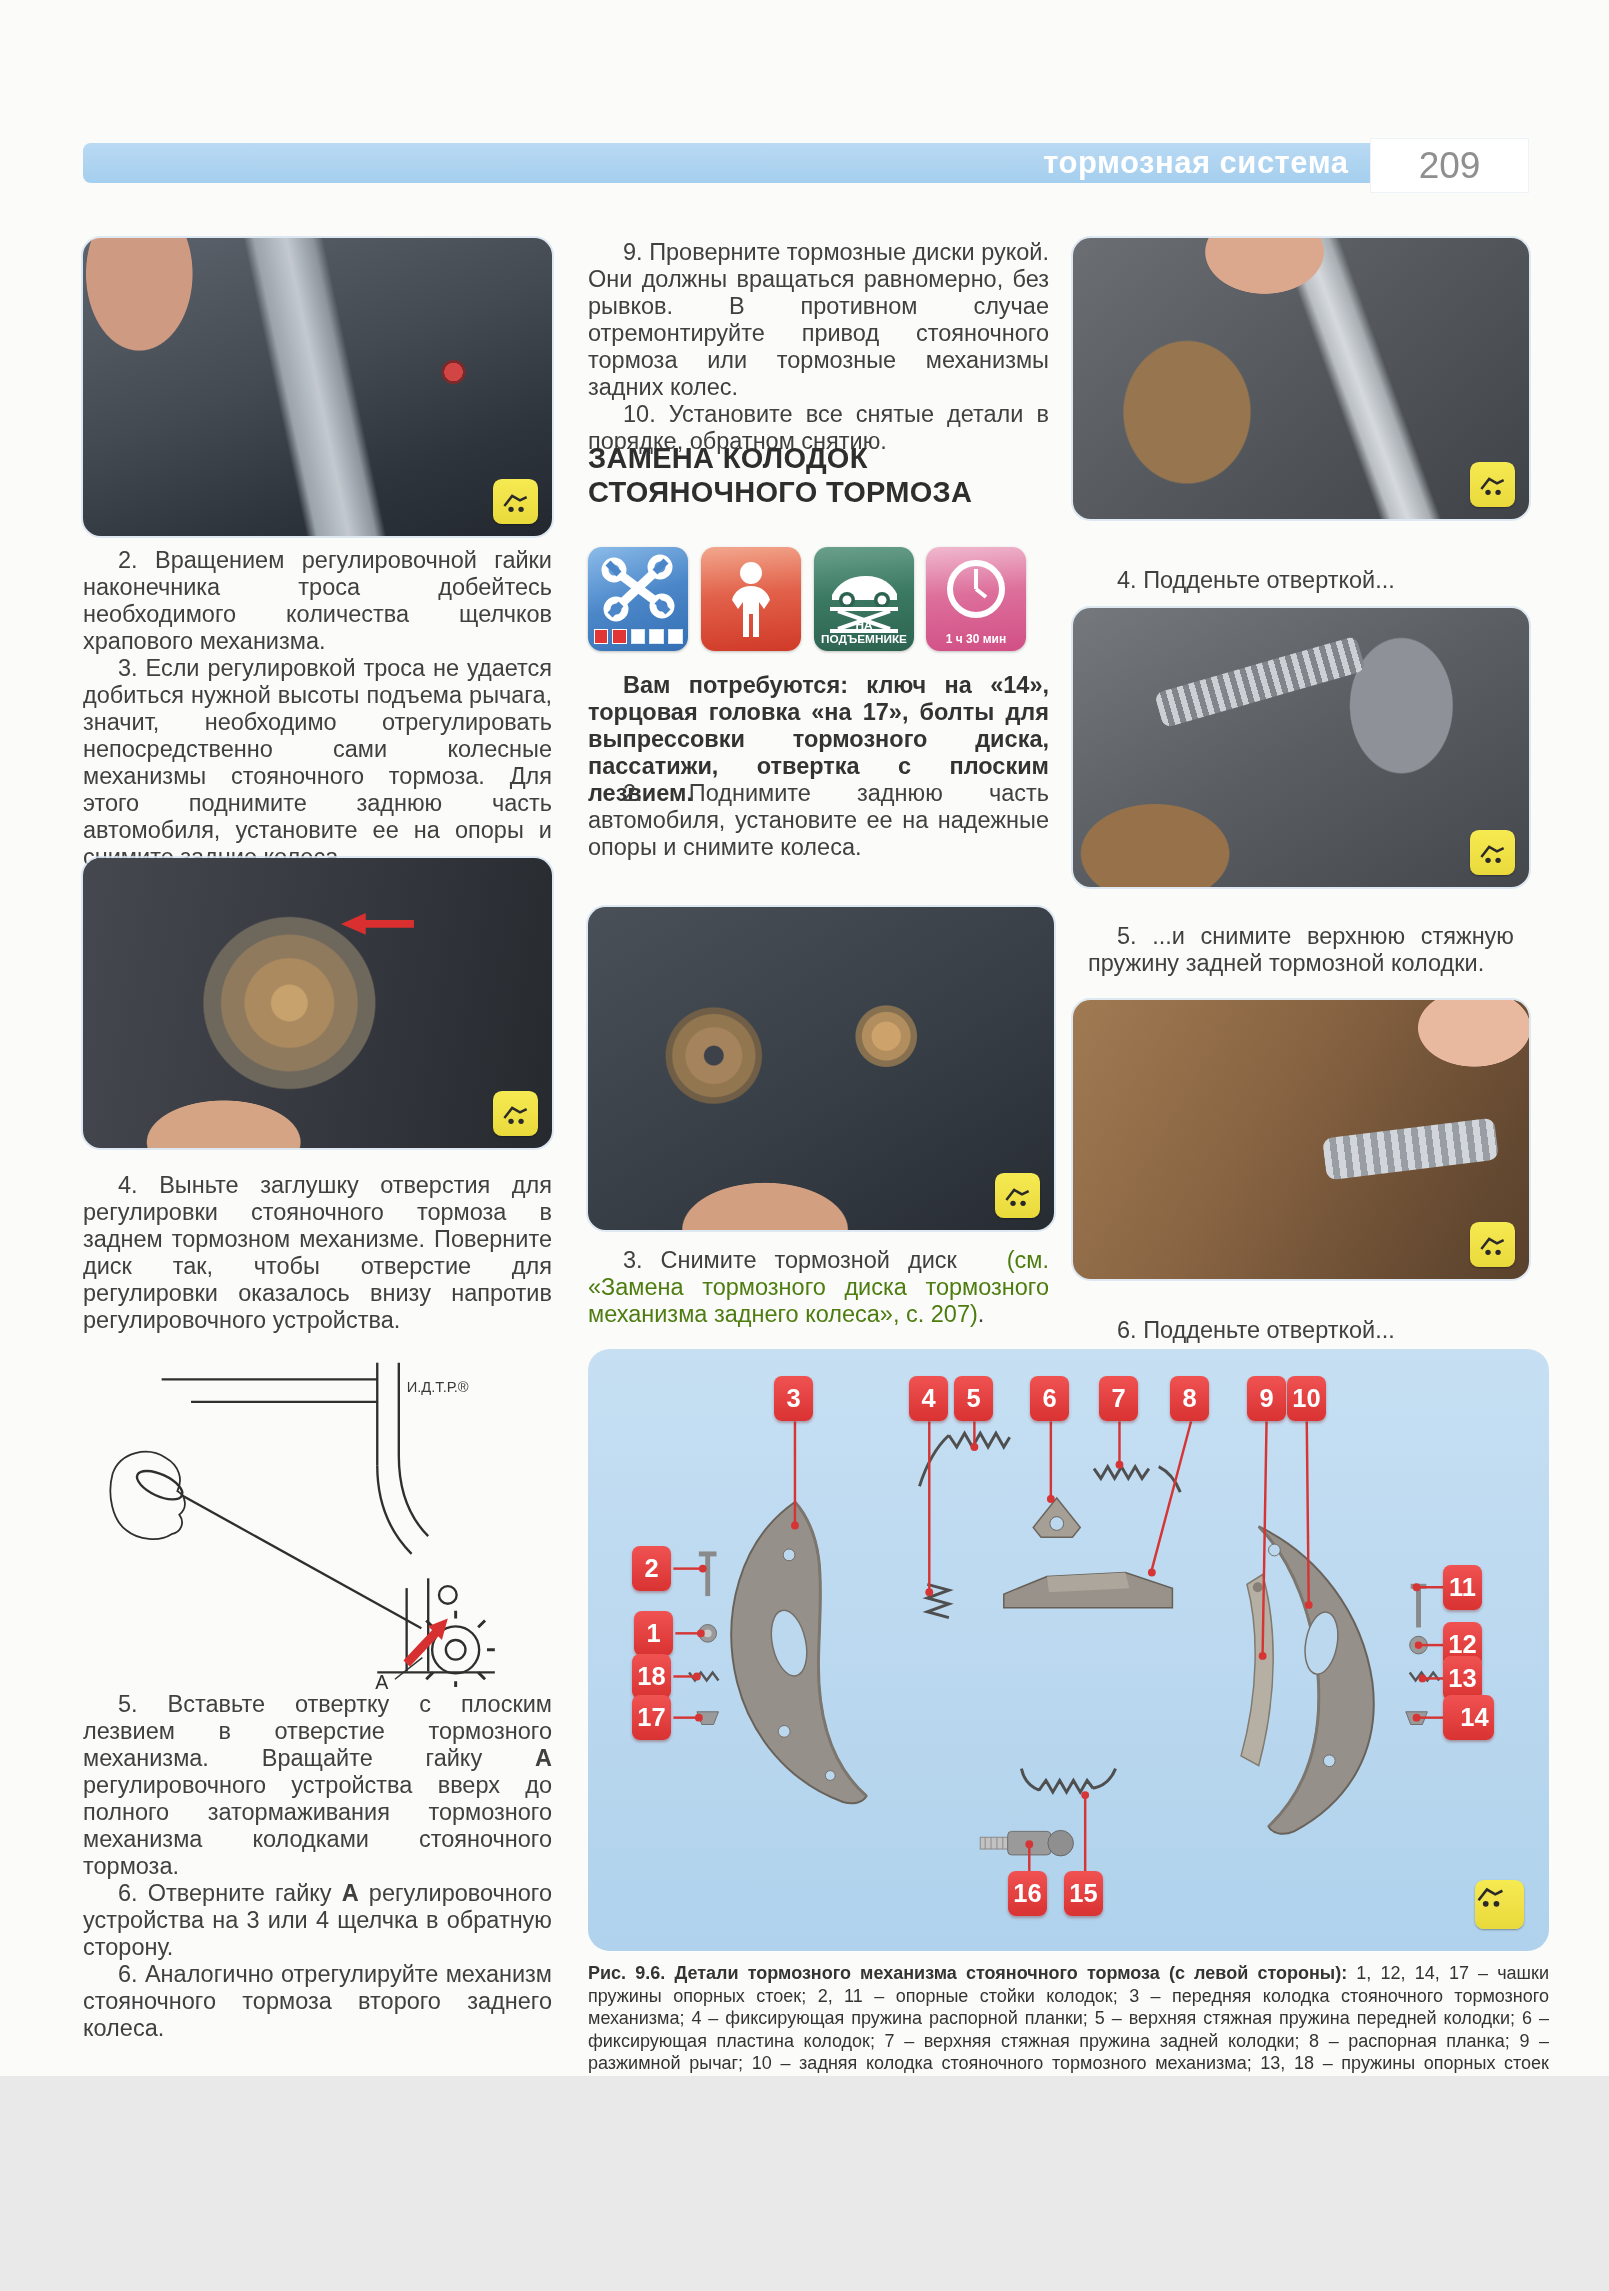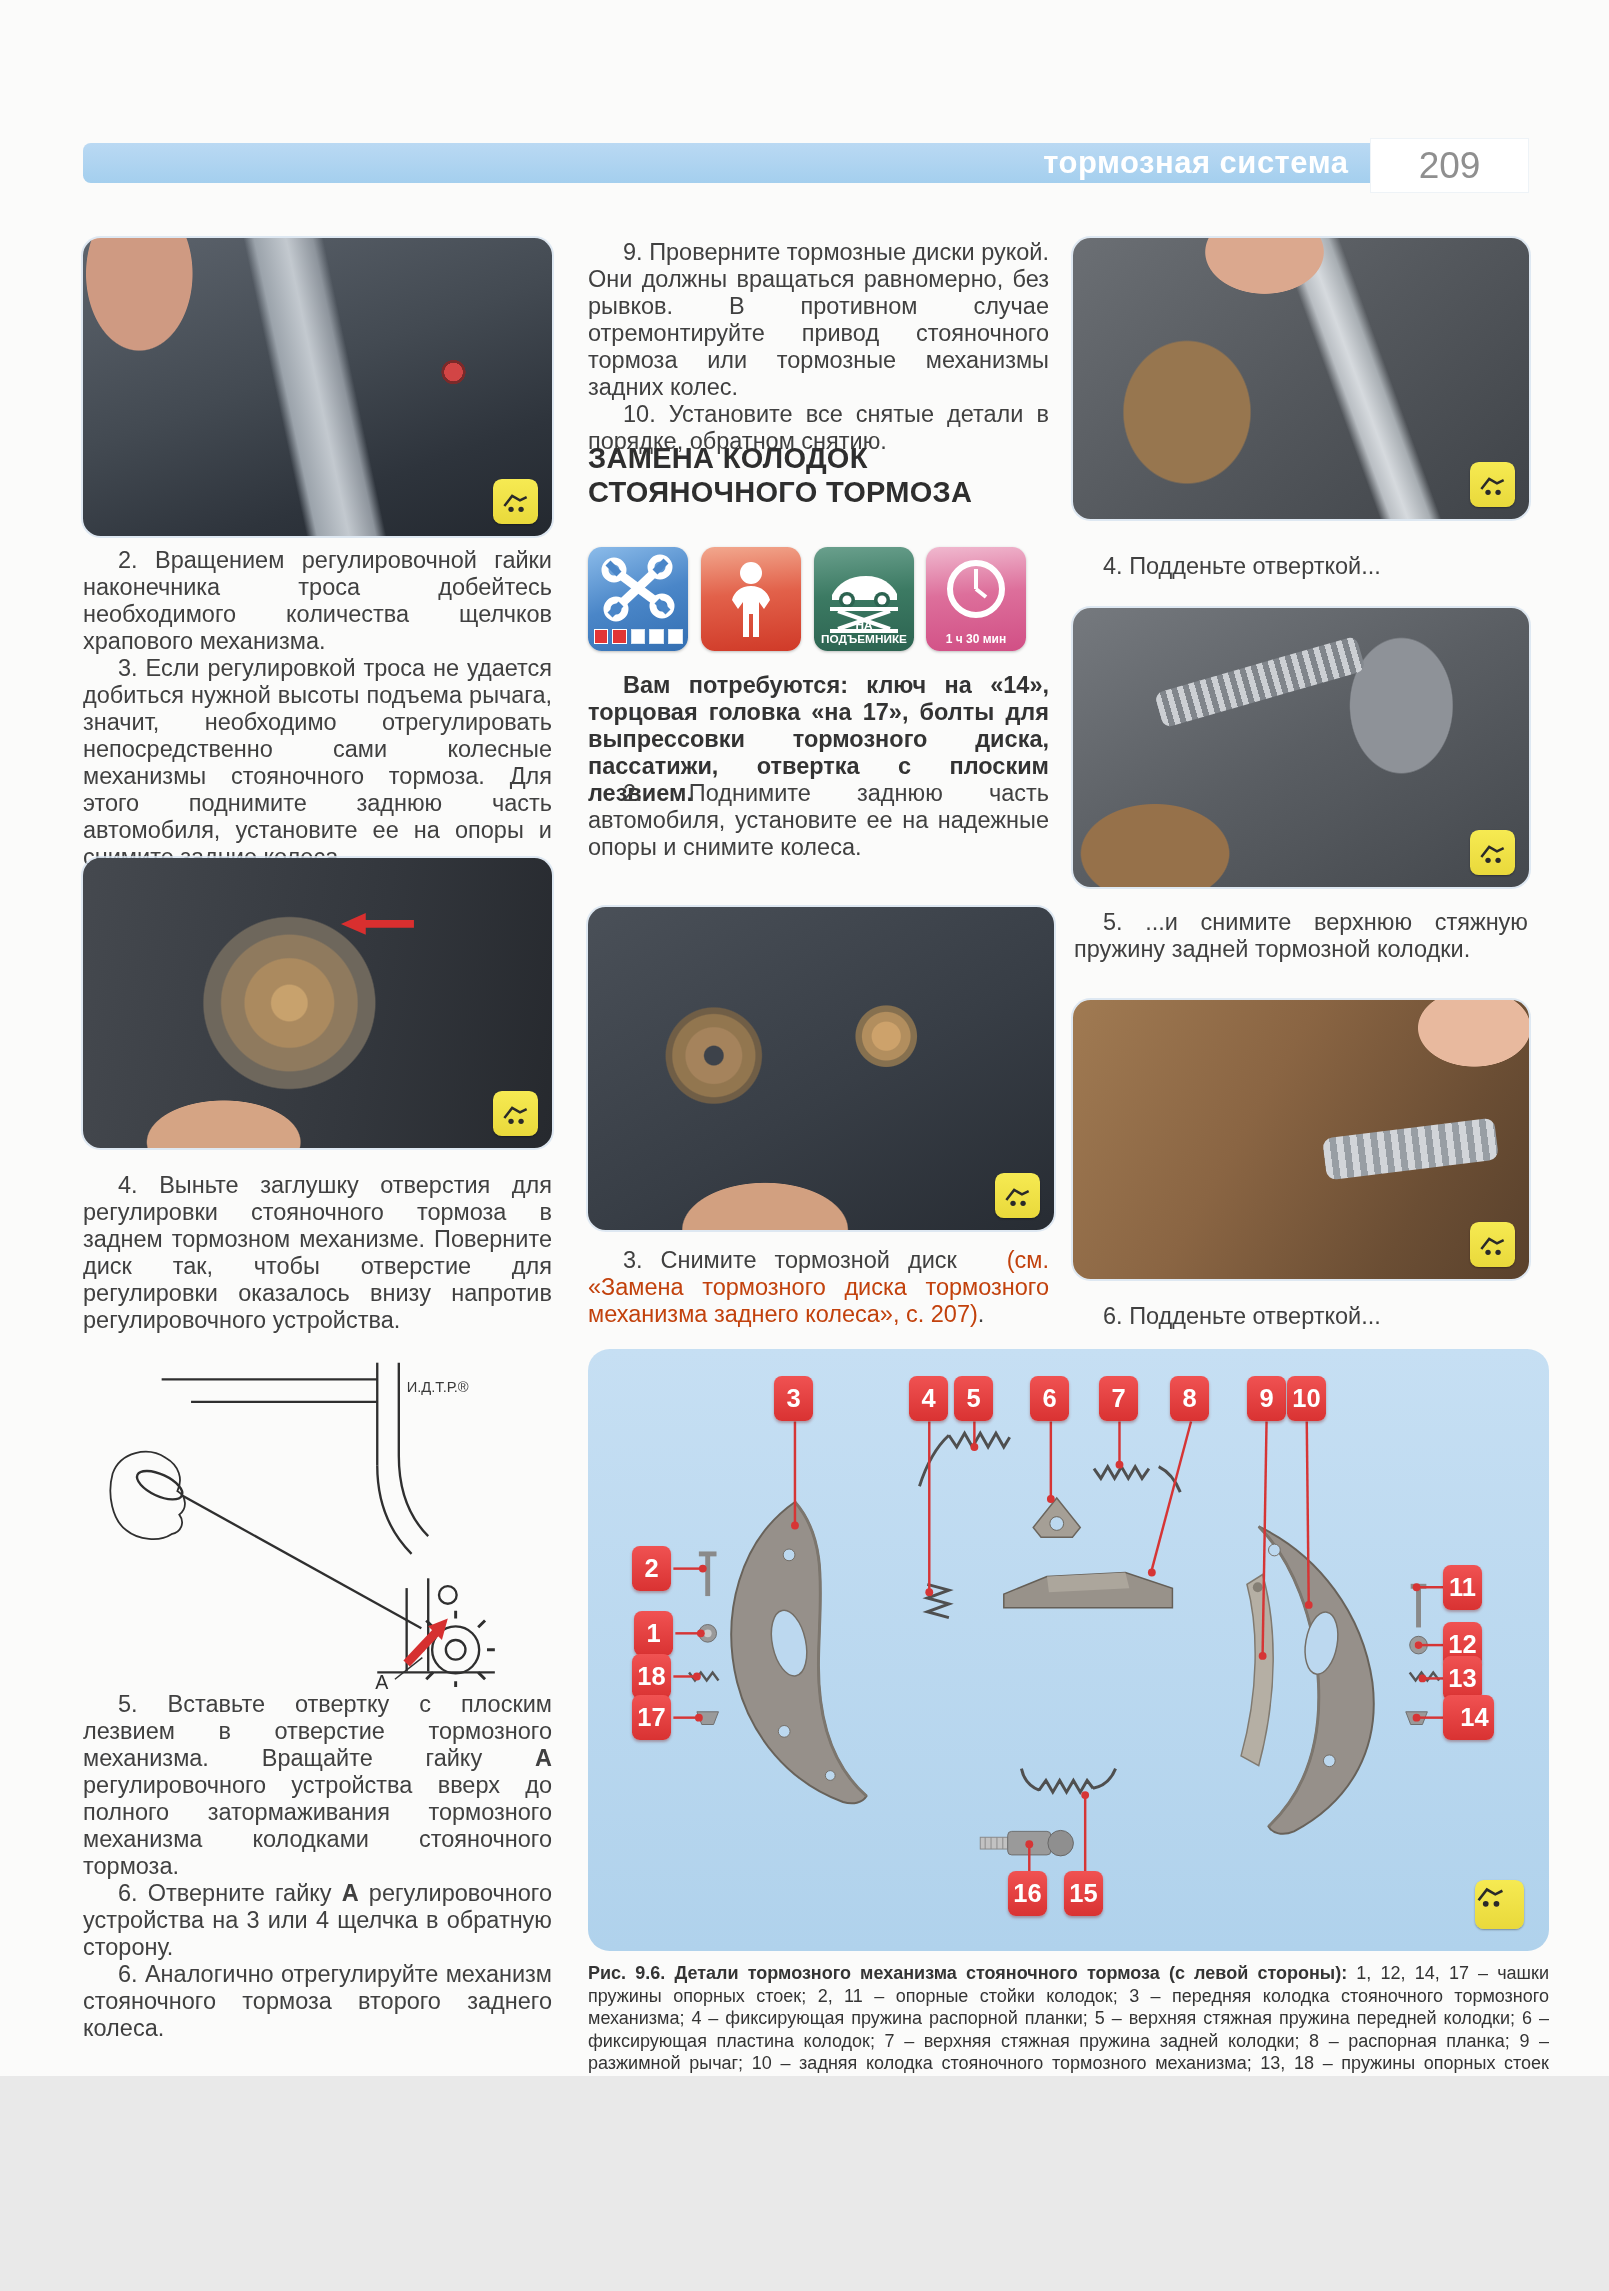--- a/index.html
+++ b/index.html
@@ -11,24 +11,24 @@
         display:flex;align-items:center;justify-content:flex-end;padding-right:21.6px;box-sizing:border-box;}
   .hbar span{color:#ffffff;font-size:31px;font-weight:600;letter-spacing:0.5px;}
   .pagenum{position:absolute;left:1370px;top:138px;width:159px;height:55px;background:#ffffff;
         display:flex;align-items:center;justify-content:center;font-size:37px;color:#8f8f8f;
         box-shadow:0 0 0 1px #eef3f7 inset;}
   
   .tcol{position:absolute;}
   .tcol p{margin:0;text-indent:35px;text-align:justify;font-size:23.5px;line-height:27px;color:#404040;}
   .tcol p b{font-weight:bold;}
   .bold p{font-weight:bold;color:#333;}
-  .link{color:#c2410c;margin-left:32px;}
+  .link{color:#4d7c0f;margin-left:32px;}
   .heading{position:absolute;font-size:29px;line-height:34px;font-weight:bold;color:#2e2e2e;letter-spacing:0.3px;}
   .caption{position:absolute;}
-  .caption p{margin:1px;text-indent:29px;text-align:justify;font-size:23.5px;line-height:27px;color:#404040;}
+  .caption p{margin:15px;text-indent:29px;text-align:justify;font-size:23.5px;line-height:27px;color:#404040;}
   
   .photo{position:absolute;border-radius:17.6px;overflow:hidden;box-shadow:0 0 0 2px rgba(215,228,240,.8);}
   .ybadge{position:absolute;right:13.7px;bottom:11.8px;width:45px;height:45px;border-radius:8.8px;
         background:linear-gradient(#f6ea52,#e9d93b);display:flex;align-items:center;justify-content:center;
         box-shadow:0 1px 2px rgba(0,0,0,.35);}
   .red-arrow{position:absolute;left:55%;top:19%;width:73px;height:21.6px;background:#d92f2f;
         clip-path:polygon(0 50%,34% 0,34% 32%,100% 32%,100% 68%,34% 68%,34% 100%);}
   .spring-strip{position:absolute;left:18%;top:20%;width:46%;height:13%;transform:rotate(-16deg);
         border-radius:8.8px;background:repeating-linear-gradient(90deg,#d8dbdf 0 5.9px,#84898f 5.9px 11.8px);opacity:.9;}
   .bolt-strip{position:absolute;left:55%;top:46%;width:38%;height:15%;transform:rotate(-7deg);

